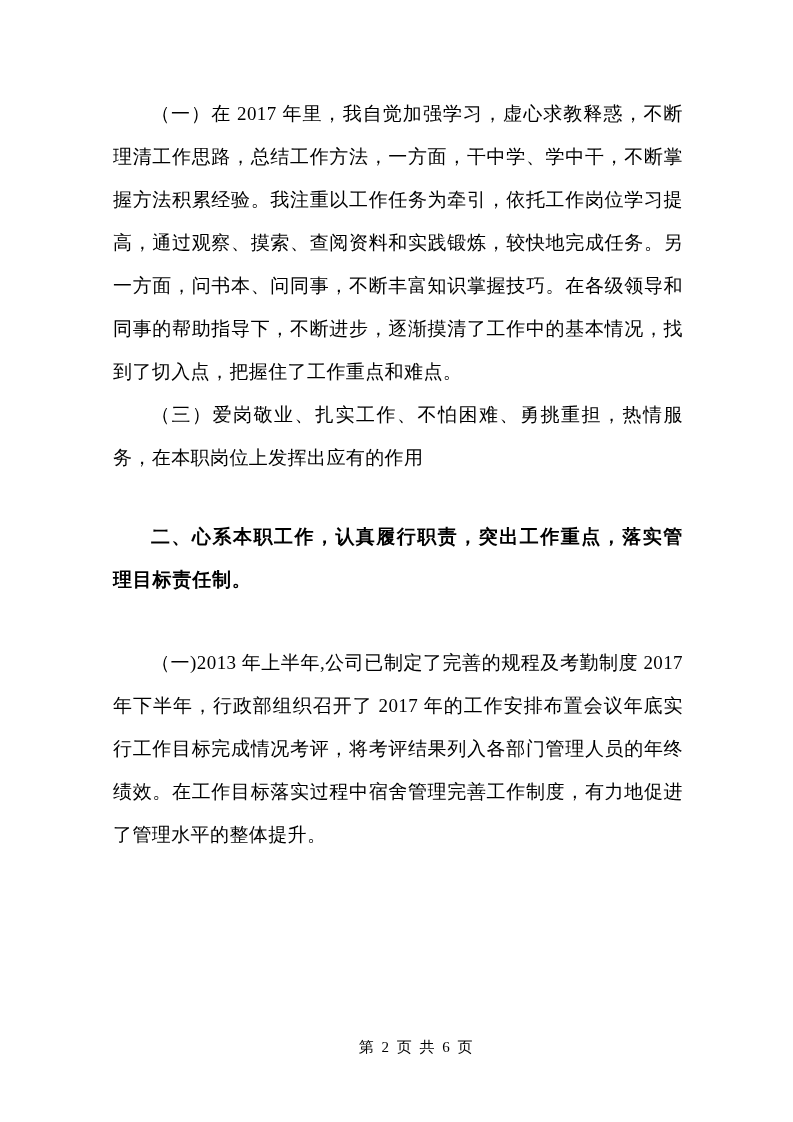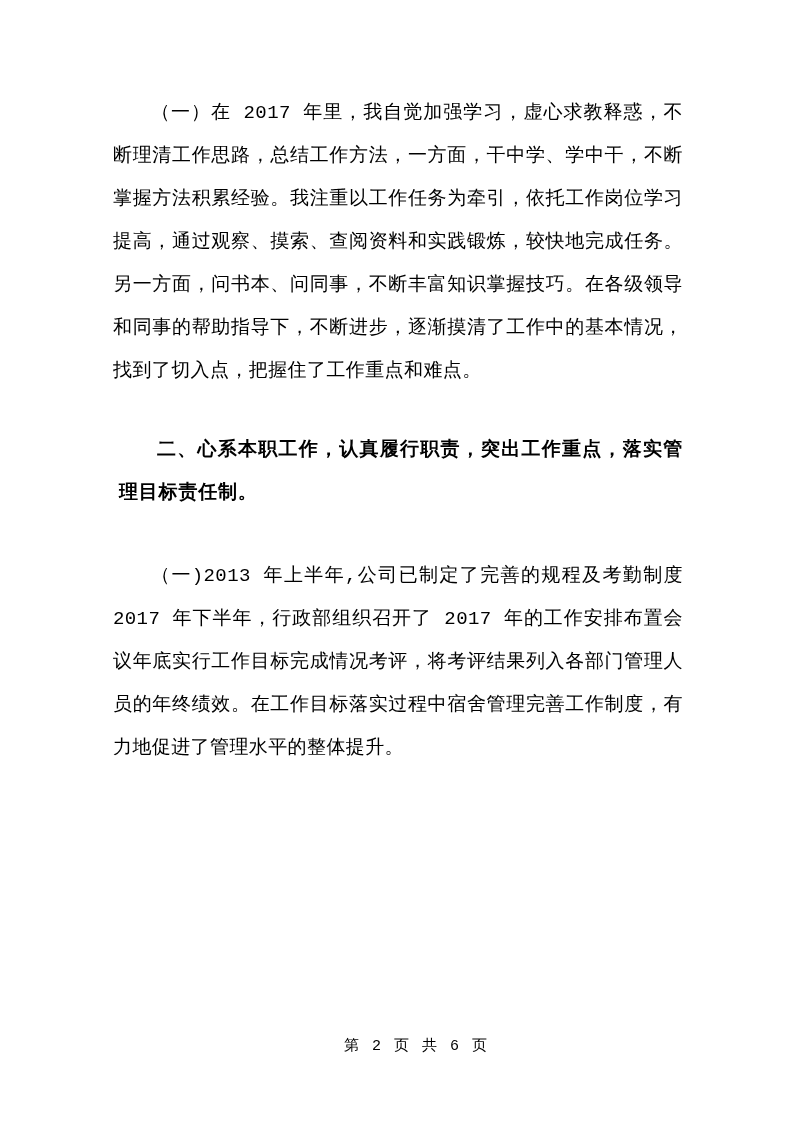--- a/index.html
+++ b/index.html
@@ -1,15 +1,15 @@
 <!DOCTYPE html>
 <html><head>
 <meta charset="utf-8">
 <style>
-  * { margin: 0; padding: 0; box-sizing: border-box; font-family: Liberation Mono, monospace; }
+  * { margin: 0; padding: 0; box-sizing: border-box; }
   html, body { background: #ffffff; }
   .page {
     position: relative;
     width: 793px;
     height: 1122px;
     margin: 0 auto;
     background: #ffffff;
     color: #000000;
     font-family: "Liberation Serif", "DejaVu Serif", serif;
     overflow: hidden;
@@ -27,21 +27,20 @@
     text-align: justify;
     text-justify: inter-ideograph;
     text-indent: 2em;
     color: #000000;
   }
   .heading {
     font-weight: bold;
     margin-top: 36px;
     margin-bottom: 40px;
     letter-spacing: 0.8px;
-    margin-left: 6px;
   }
   .footer {
     position: absolute;
     left: 0;
     top: 1036px;
     width: 100%;
     text-align: center;
     padding-left: 40px;
   }
   .footer span {
@@ -50,19 +49,20 @@
     letter-spacing: 2px;
     color: #000000;
   }
 </style>
 </head>
 <body>
 
 <div class="page">
   <div class="content">
     <p class="para">（一）在 2017 年里，我自觉加强学习，虚心求教释惑，不断理清工作思路，总结工作方法，一方面，干中学、学中干，不断掌握方法积累经验。我注重以工作任务为牵引，依托工作岗位学习提高，通过观察、摸索、查阅资料和实践锻炼，较快地完成任务。另一方面，问书本、问同事，不断丰富知识掌握技巧。在各级领导和同事的帮助指导下，不断进步，逐渐摸清了工作中的基本情况，找到了切入点，把握住了工作重点和难点。</p>
+    <p class="para">（三）爱岗敬业、扎实工作、不怕困难、勇挑重担，热情服务，在本职岗位上发挥出应有的作用</p>
     <p class="para heading">二、心系本职工作，认真履行职责，突出工作重点，落实管理目标责任制。</p>
     <p class="para">（一)2013 年上半年,公司已制定了完善的规程及考勤制度 2017 年下半年，行政部组织召开了 2017 年的工作安排布置会议年底实行工作目标完成情况考评，将考评结果列入各部门管理人员的年终绩效。在工作目标落实过程中宿舍管理完善工作制度，有力地促进了管理水平的整体提升。</p>
   </div>
   <div class="footer">
     <span>第 2 页 共 6 页</span>
   </div>
 </div>
 
 </body></html>

